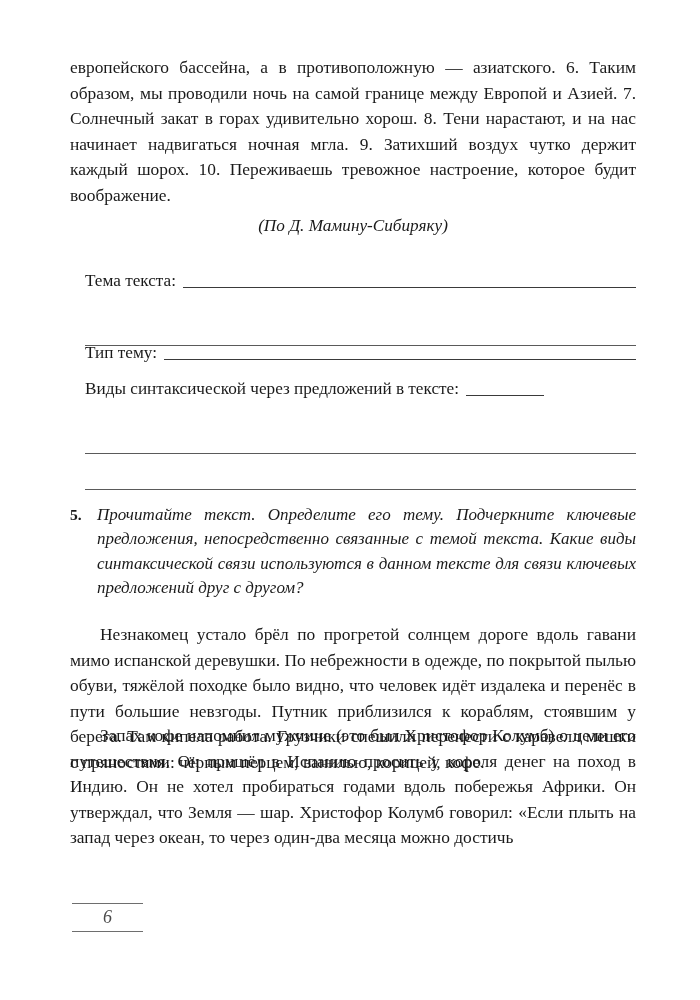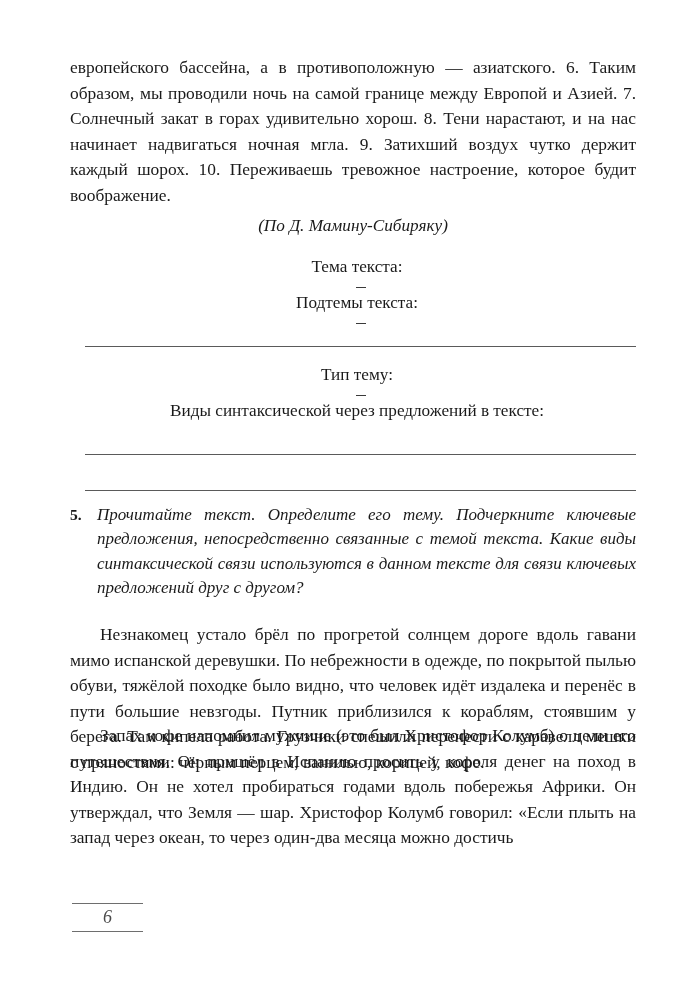--- a/index.html
+++ b/index.html
@@ -54,24 +54,23 @@
 
   
   .form-block {
     position: absolute;
     left: 85px;
     width: 551px;
   }
 
   .form-row {
     display: flex;
-    align-items: center;
+    align-items: flex-end;
     height: 36px;
     white-space: nowrap;
-    flex-direction: column;
   }
 
   .form-label {
     font-size: 17.2px;
     line-height: 22px;
     flex: 0 0 auto;
     padding-right: 7px;
   }
 
   .rule-fill {
@@ -162,24 +161,20 @@
     <p class="attribution">(По Д. Мамину-Сибиряку)</p>
   </div>
 
   <div class="form-block" style="top:256px;">
 
     <div class="form-row">
       <span class="form-label">Тема текста:</span>
       <span class="rule-fill"></span>
     </div>
 
-    <div class="form-row">
-      <span class="form-label">Подтемы текста:</span>
-      <span class="rule-fill"></span>
-    </div>
 
     <div class="form-row rule-solo">
       <span class="bar"></span>
     </div>
 
     <div class="form-row">
       <span class="form-label">Тип тему:</span>
       <span class="rule-fill"></span>
     </div>
 

